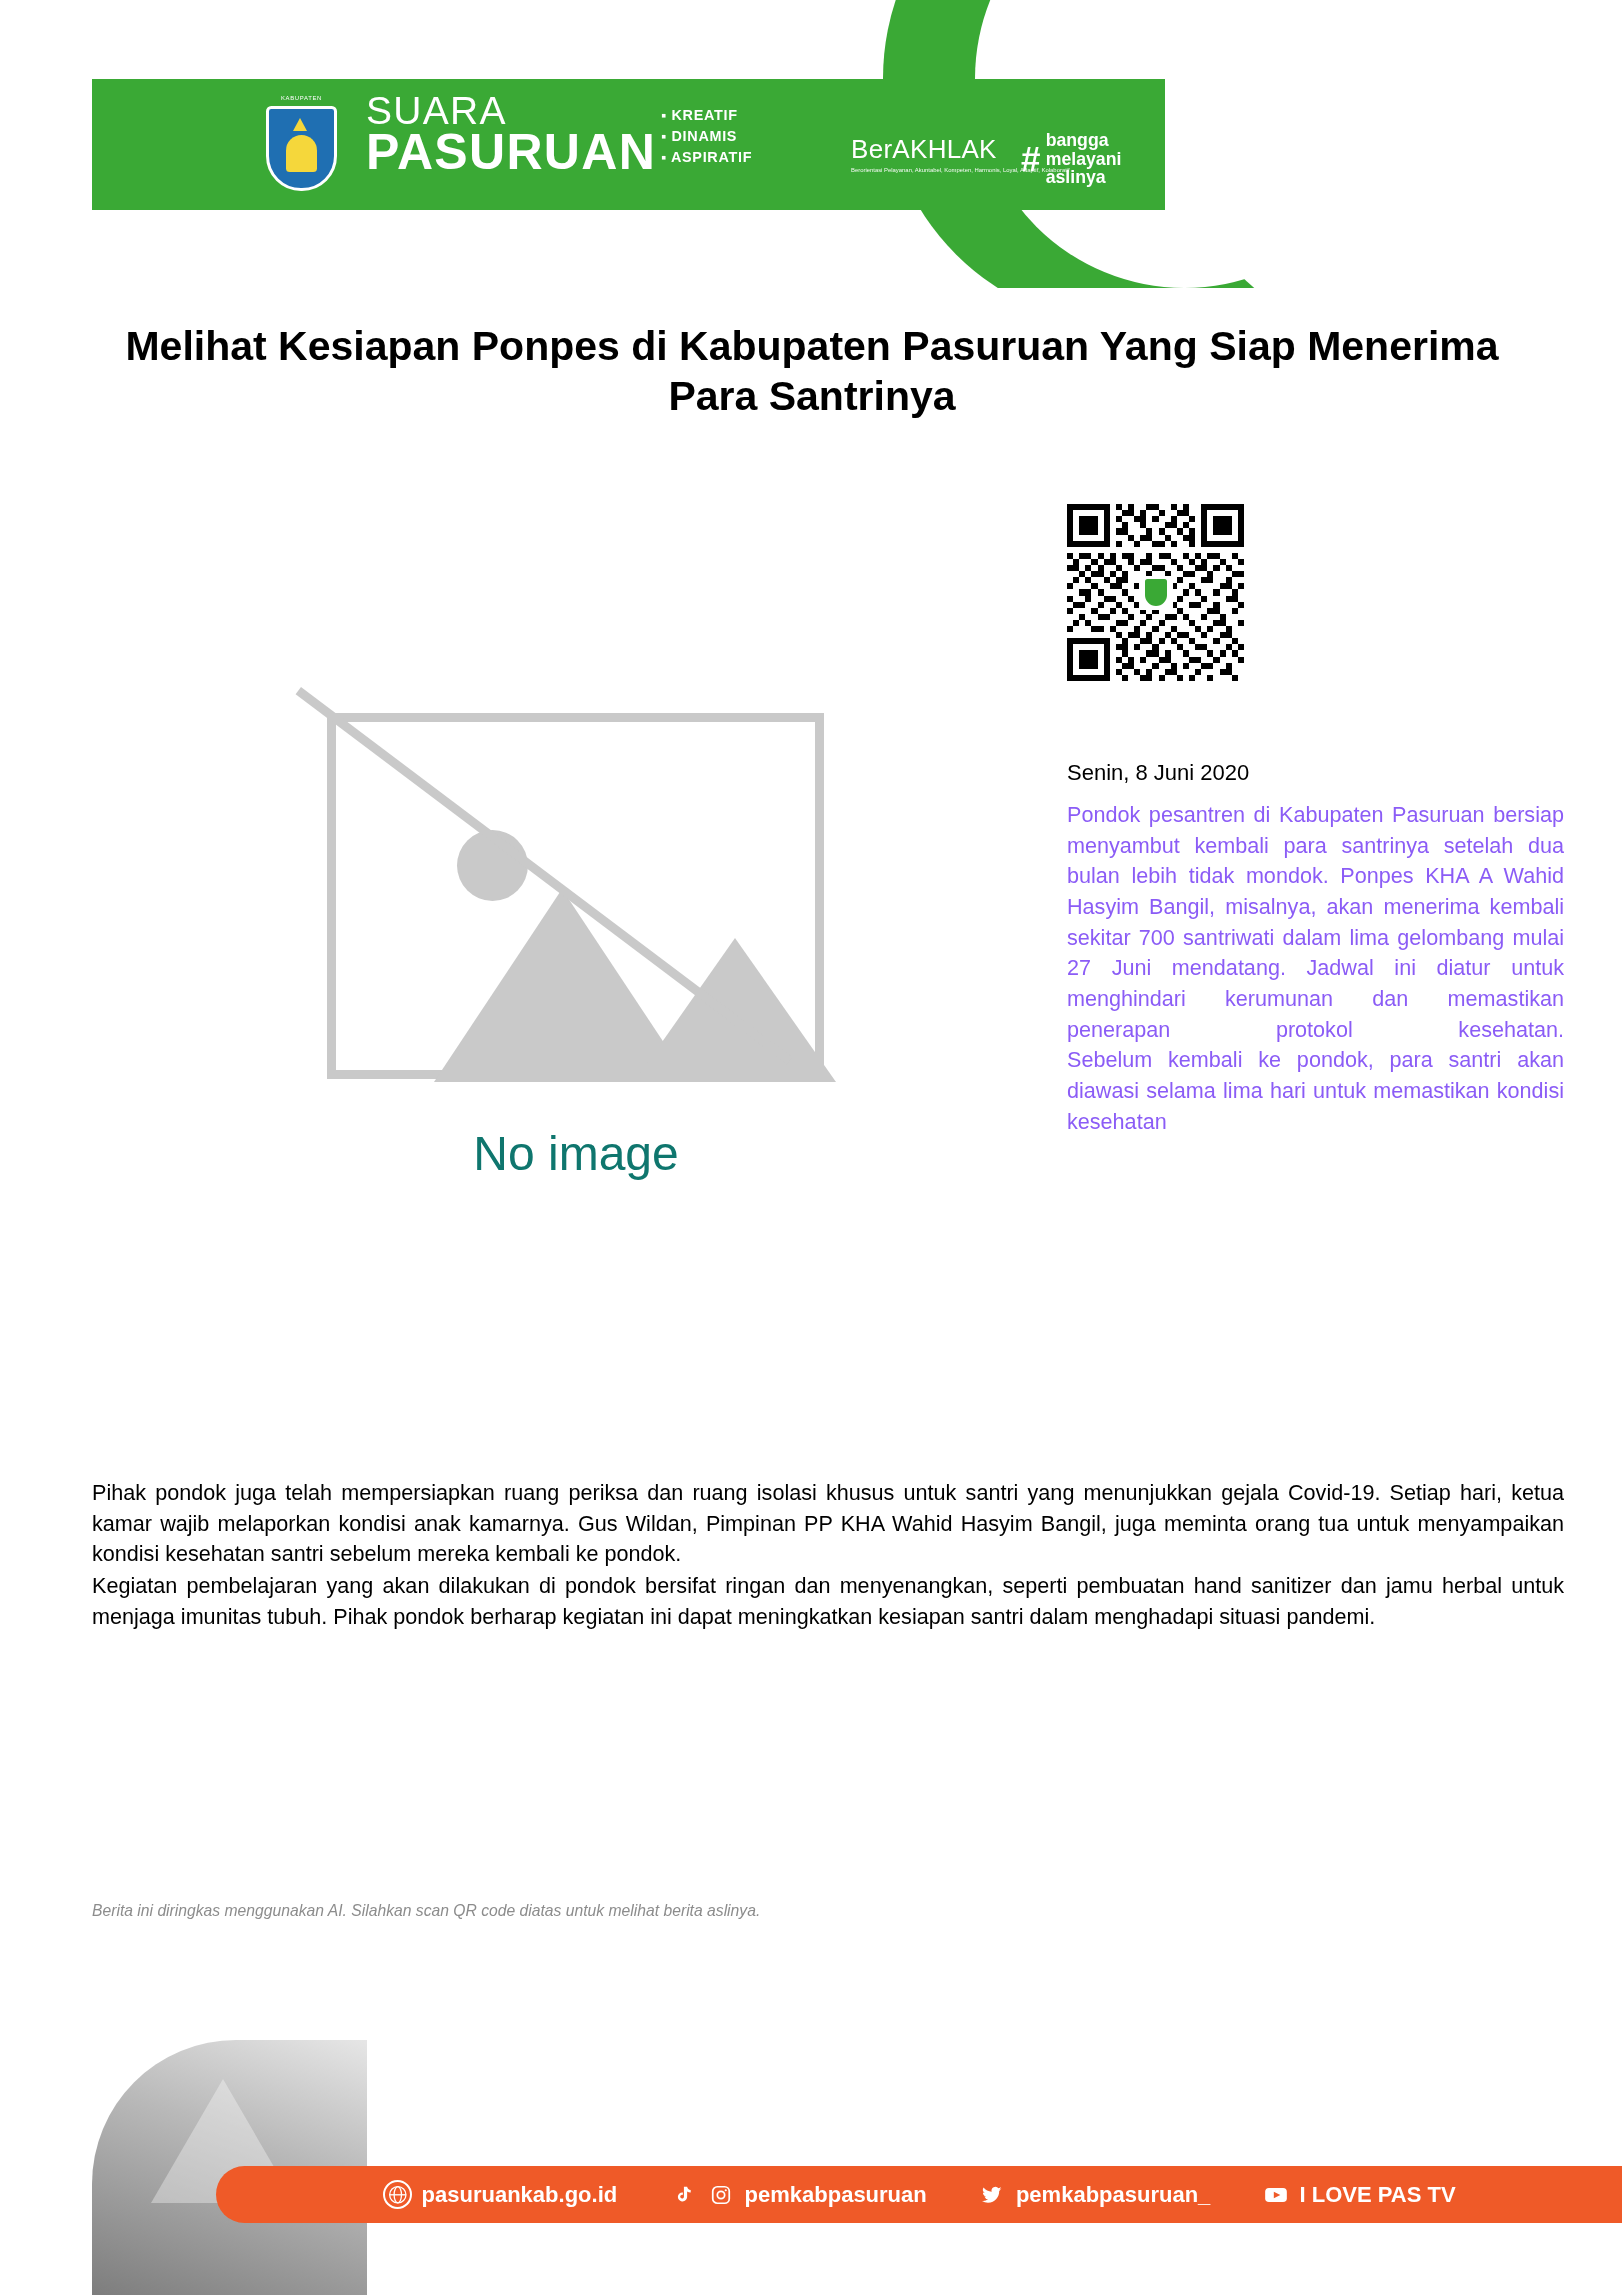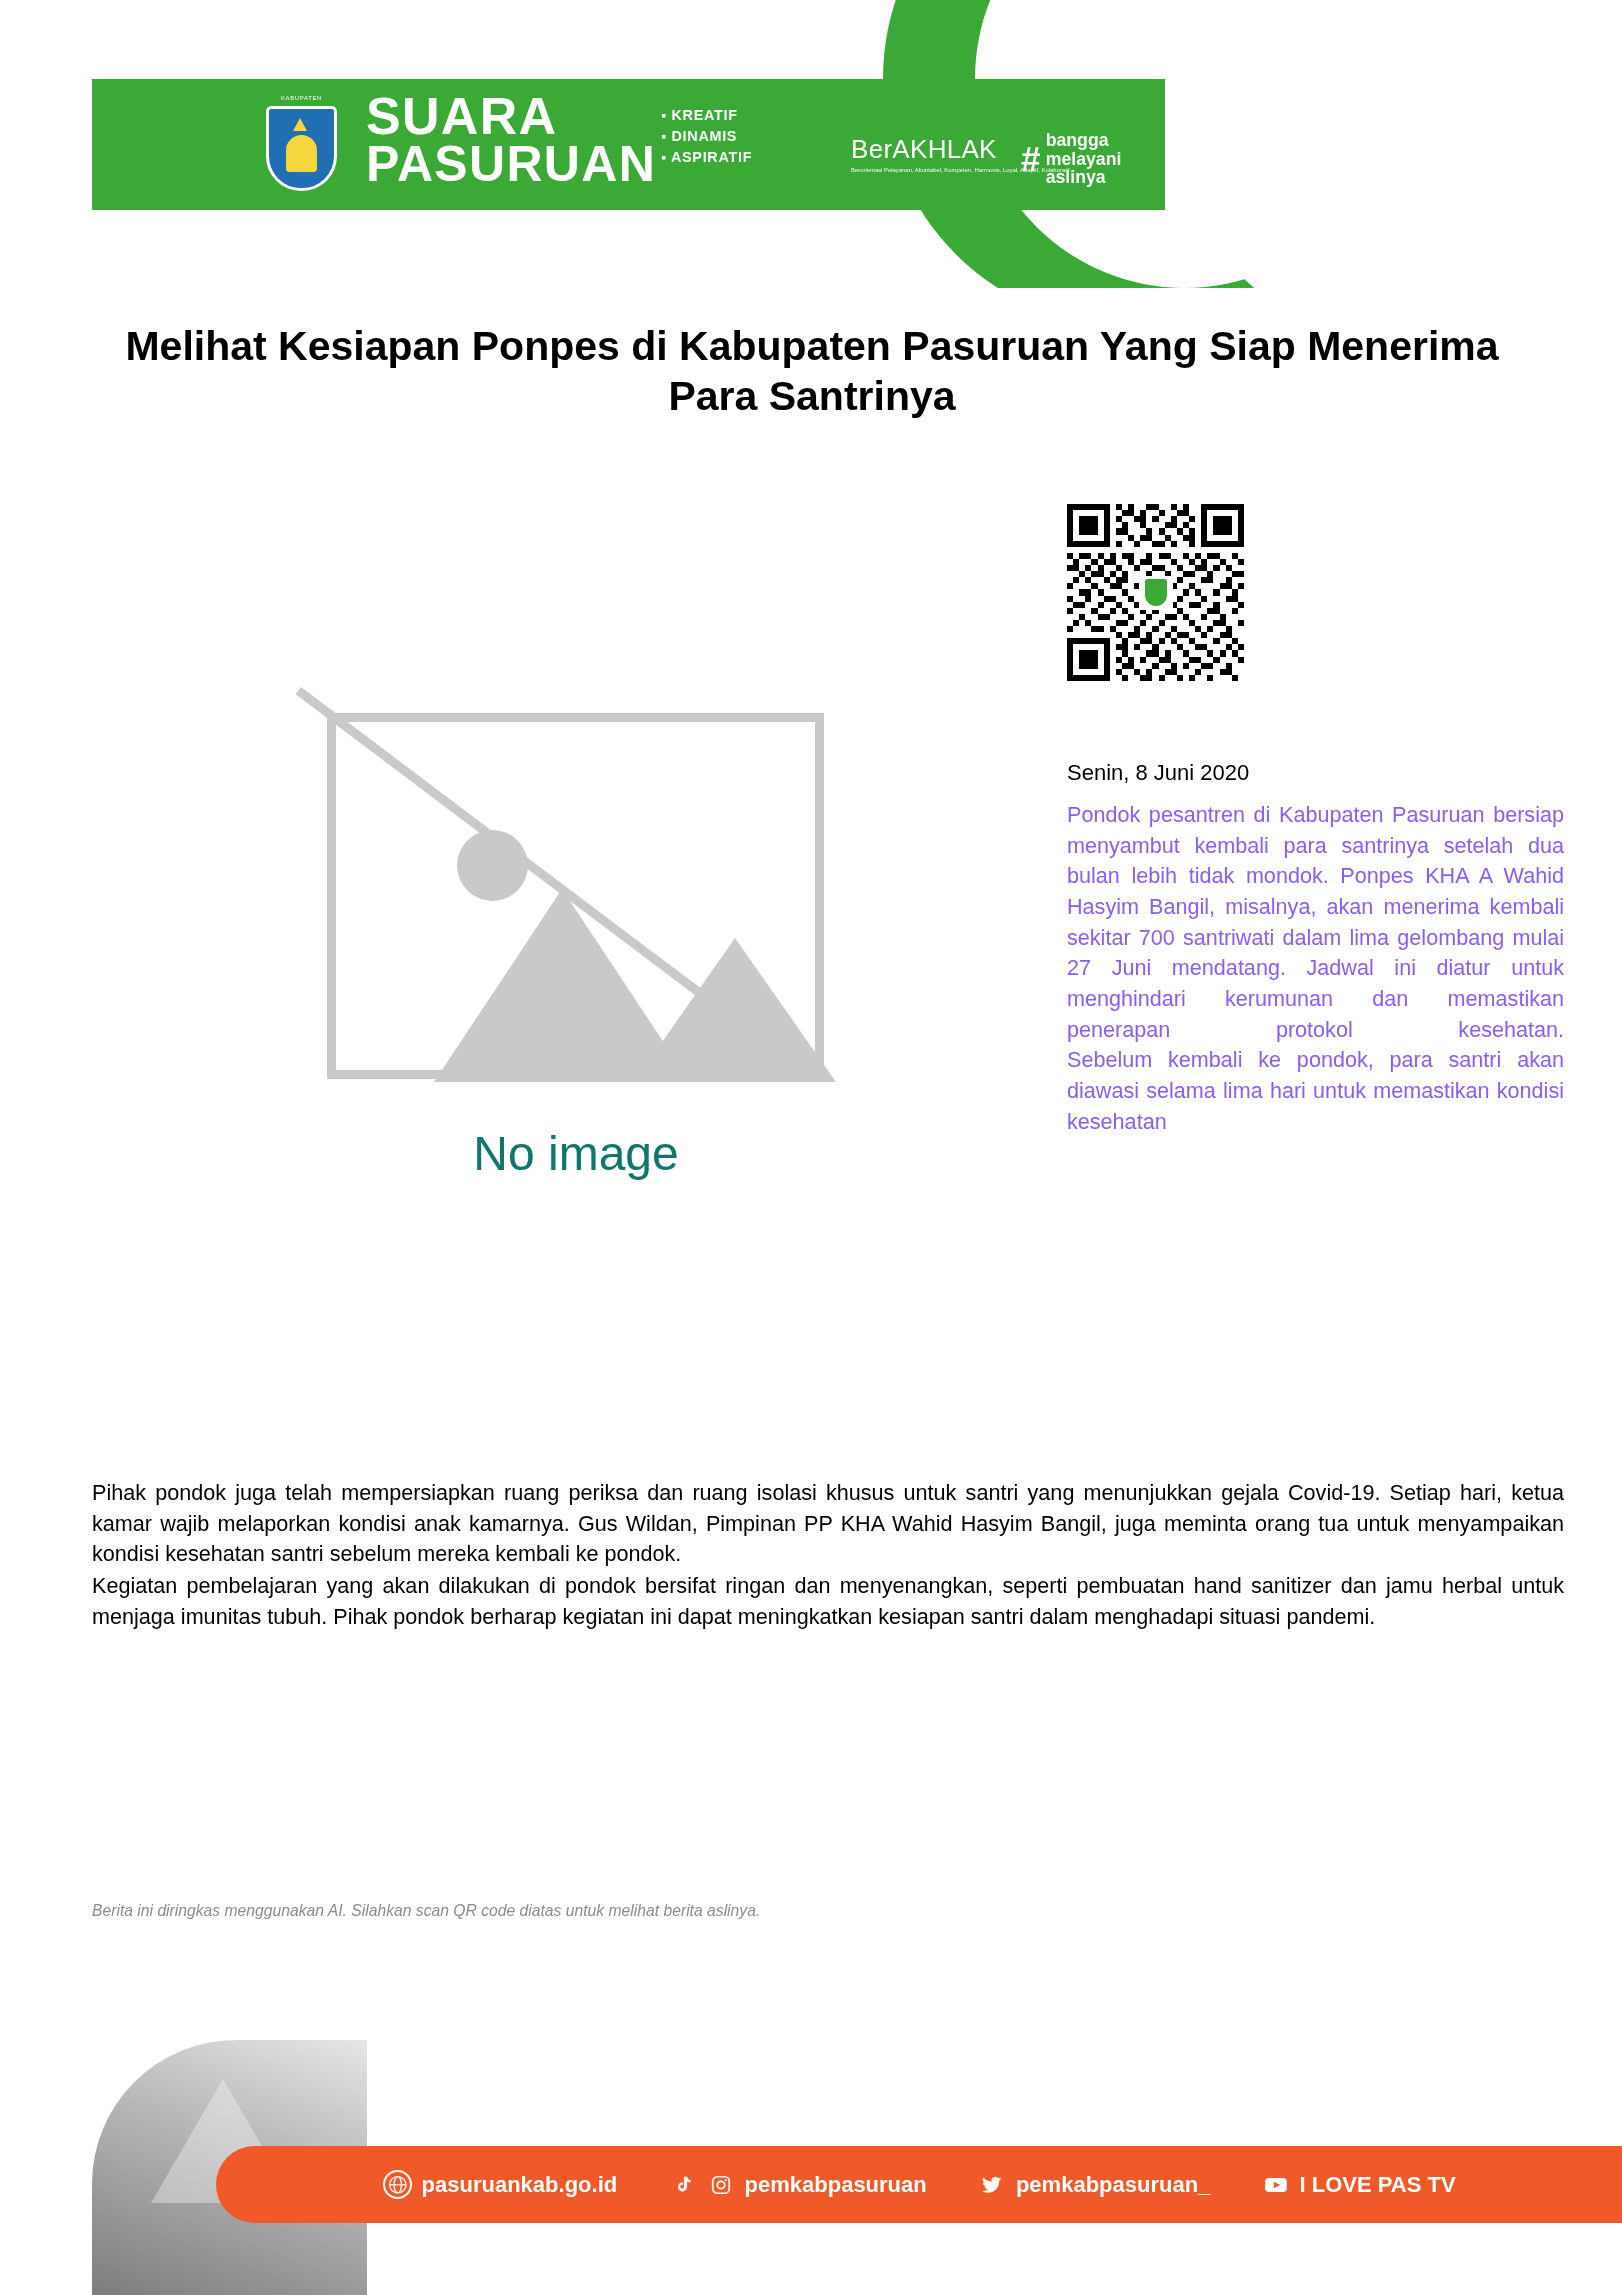--- a/index.html
+++ b/index.html
@@ -99,21 +99,21 @@
     width: 79px; height: 13px;
     font-size: 5.9px; color: #ffffff; text-align: center; line-height: 13px;
     letter-spacing: 0.7px;
   }
   .brand {
     position: absolute;
     left: 366px; top: 92px;
     color: #ffffff;
     line-height: 0.95;
   }
-  .brand .l1 { font-size: 52px; font-weight: bold; letter-spacing: 1.3px; }
+  .brand .l1 { font-size: 39px; font-weight: normal; letter-spacing: 1.3px; }
   .brand .l2 { font-size: 50px; font-weight: bold; letter-spacing: 1.3px; }
   .tagline {
     position: absolute;
     left: 661px; top: 105px;
     color: #ffffff;
     font-size: 14.4px;
     font-weight: bold;
     line-height: 1.45;
     letter-spacing: 0.7px;
   }
@@ -278,21 +278,21 @@
     position: absolute;
     left: 59px; top: 39px;
     width: 0; height: 0;
     border-left: 72px solid transparent;
     border-right: 72px solid transparent;
     border-bottom: 124px solid rgba(255,255,255,0.35);
   }
   .footer-bar {
     position: absolute;
     left: 216px; bottom: 72px;
-    width: 1407px; height: 77px;
+    width: 1407px; height: 57px;
     background: #ef5a28;
     border-top-left-radius: 39px;
     border-bottom-left-radius: 39px;
     display: flex;
     align-items: center;
     justify-content: center;
     gap: 17px;
     color: #ffffff;
     font-size: 22px;
     font-weight: bold;

